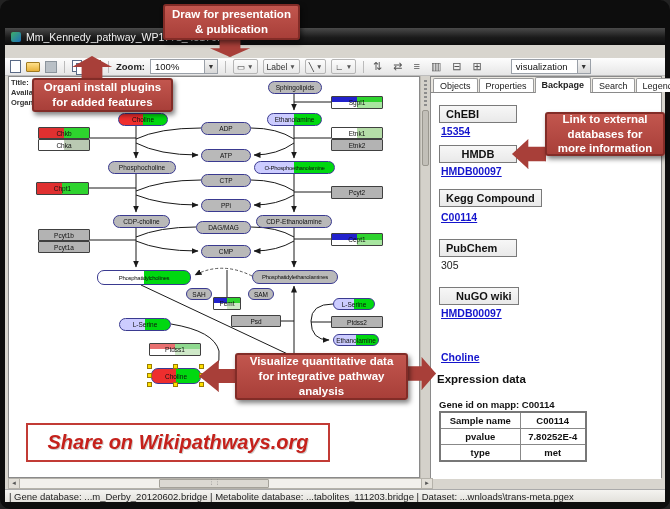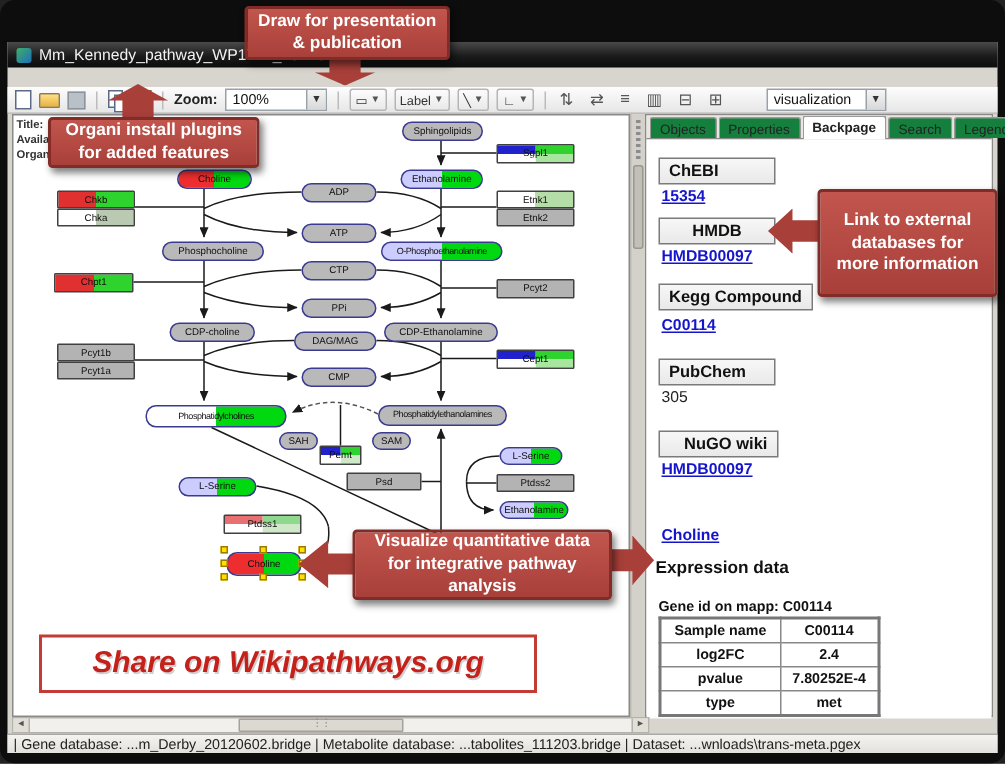--- a/index.html
+++ b/index.html
@@ -42,21 +42,21 @@
 
   
   #canvas { position:absolute; left:3px; top:48px; width:412px; height:402px; background:#fff; border:1px solid #8a8a8a; overflow:hidden; }
   #splitter { position:absolute; left:415px; top:48px; width:10px; height:402px; background:#d4d1ca; border-left:1px solid #bdbab2; }
   #splitter .grip { position:absolute; left:3px; top:4px; width:3px; height:26px;
     background:repeating-linear-gradient(#8c8c8c 0 2px, transparent 2px 4px); }
   #vscroll-thumb { position:absolute; left:1px; top:34px; width:7px; height:56px; background:#c2bfb8; border:1px solid #9a978f; border-radius:2px; }
 
   #panel { position:absolute; left:425px; top:48px; width:232px; height:402px; background:#fff; border:1px solid #8a8a8a; }
   #tabstrip { position:absolute; left:0; top:0; width:100%; height:16px; background:#e9e6df; border-bottom:1px solid #8a8a8a; display:flex; align-items:flex-end; padding-left:2px; }
-  .tab { font-size:9px; color:#222; padding:2px 6px 2px; border:1px solid #9a9a9a; border-bottom:none; background:#15803d; margin-right:1px; border-radius:2px 2px 0 0; height:14px; }
+  .tab { font-size:9px; color:#222; padding:2px 6px 2px; border:1px solid #9a9a9a; border-bottom:none; background:#ffffff; margin-right:1px; border-radius:2px 2px 0 0; height:14px; }
   .tab.active { background:#fff; font-weight:bold; height:16px; position:relative; top:1px; }
   #panel-content { position:absolute; left:0; top:16px; width:100%; height:386px; background:#fff; overflow:hidden; }
   .db-header { position:absolute; left:8px; border:1px solid #7a7a7a; background:linear-gradient(#f7f7f7,#e9e9e9);
     font-weight:bold; font-size:11px; color:#111; padding:2px 6px; min-width:78px; }
   .db-value { position:absolute; left:10px; font-size:10.5px; font-weight:bold; }
   .db-link { color:#1414cc; text-decoration:underline; }
   .db-plain { color:#222; font-weight:normal; }
   #expr-heading { position:absolute; left:6px; font-size:11.5px; font-weight:bold; color:#111; }
   #expr-geneid { position:absolute; left:8px; font-size:9.5px; font-weight:bold; color:#111; }
   #expr-table { position:absolute; left:8px; border-collapse:collapse; border:2px solid #777; background:#fff; }
@@ -87,21 +87,21 @@
     color:#fff; font-weight:bold; font-size:11.5px; line-height:1.3; text-align:center;
     display:flex; align-items:center; justify-content:center; padding:3px 6px; border-radius:3px;
     box-shadow:2px 3px 5px rgba(0,0,0,0.5); }
   .co-arrow { position:absolute; z-index:49; background:#a83f39; box-shadow:2px 2px 4px rgba(0,0,0,0.4); }
   #arrow-draw   { clip-path:polygon(24% 0,76% 0,76% 52%,100% 52%,50% 100%,0 52%,24% 52%); }
   #arrow-plugins{ clip-path:polygon(50% 0,100% 48%,76% 48%,76% 100%,24% 100%,24% 48%,0 48%); }
   #arrow-link   { clip-path:polygon(0 50%,48% 0,48% 26%,100% 26%,100% 74%,48% 74%,48% 100%); }
   #arrow-viz-l  { clip-path:polygon(0 50%,52% 0,52% 28%,100% 28%,100% 72%,52% 72%,52% 100%); }
   #arrow-viz-r  { clip-path:polygon(0 28%,52% 28%,52% 0,100% 50%,52% 100%,52% 72%,0 72%); }
 
-  #share-banner { position:absolute; left:17px; top:346px; width:332px; height:39px; z-index:40;
+  #share-banner { position:absolute; left:17px; top:346px; width:304px; height:39px; z-index:40;
     background:#fff; border:2px solid #c23b35; display:flex; align-items:center; justify-content:center; }
   #share-banner span { color:#c5211b; font-weight:bold; font-style:italic; font-size:20px; text-shadow:1px 1px 0 #cfcfcf; }
 </style>
 </head>
 <body>
 
 <div id="root">
   <div id="win">
 
     <div id="titlebar">
@@ -272,24 +272,20 @@
       <div id="panel-content">
         <div id="expr-heading" style="top: 280px;">Expression data</div>
         <div id="expr-geneid" style="top: 306px;">Gene id on mapp: C00114</div>
         <table id="expr-table" style="top: 318px;">
             <tbody id="expr-tbody">
               <tr>
                 <td class="c0">Sample name</td>
                 <td class="c1">C00114</td>
               </tr>
               <tr>
-                <td class="c0">log2FC</td>
-                <td class="c1">2.4</td>
-              </tr>
-              <tr>
                 <td class="c0">pvalue</td>
                 <td class="c1">7.80252E-4</td>
               </tr>
               <tr>
                 <td class="c0">type</td>
                 <td class="c1">met</td>
               </tr>
             </tbody>
           </table>
       <div class="db-header" style="top: 12px;">ChEBI</div>
@@ -314,19 +310,19 @@
 
     <div id="statusbar">| Gene database: ...m_Derby_20120602.bridge | Metabolite database: ...tabolites_111203.bridge | Dataset: ...wnloads\trans-meta.pgex</div>
   </div>
 
   <div class="callout" style="left:163px;top:4px;width:137px;height:36px">Draw for presentation &amp; publication</div>
   <div class="co-arrow" id="arrow-draw" style="left:210px;top:39px;width:40px;height:18px"></div>
 
   <div class="callout" style="left:32px;top:78px;width:141px;height:34px">Organi install plugins for added features</div>
   <div class="co-arrow" id="arrow-plugins" style="left:72px;top:56px;width:40px;height:23px"></div>
 
-  <div class="callout" style="left:545px;top:126px;width:120px;height:72px">Link to external databases for more information</div>
+  <div class="callout" style="left:545px;top:112px;width:120px;height:44px">Link to external databases for more information</div>
   <div class="co-arrow" id="arrow-link" style="left:512px;top:139px;width:34px;height:30px"></div>
 
   <div class="callout" style="left:235px;top:353px;width:173px;height:47px">Visualize quantitative data  for integrative pathway analysis</div>
   <div class="co-arrow" id="arrow-viz-l" style="left:199px;top:360px;width:38px;height:32px"></div>
   <div class="co-arrow" id="arrow-viz-r" style="left:406px;top:357px;width:30px;height:33px"></div>
 </div>
 
 </body></html>

